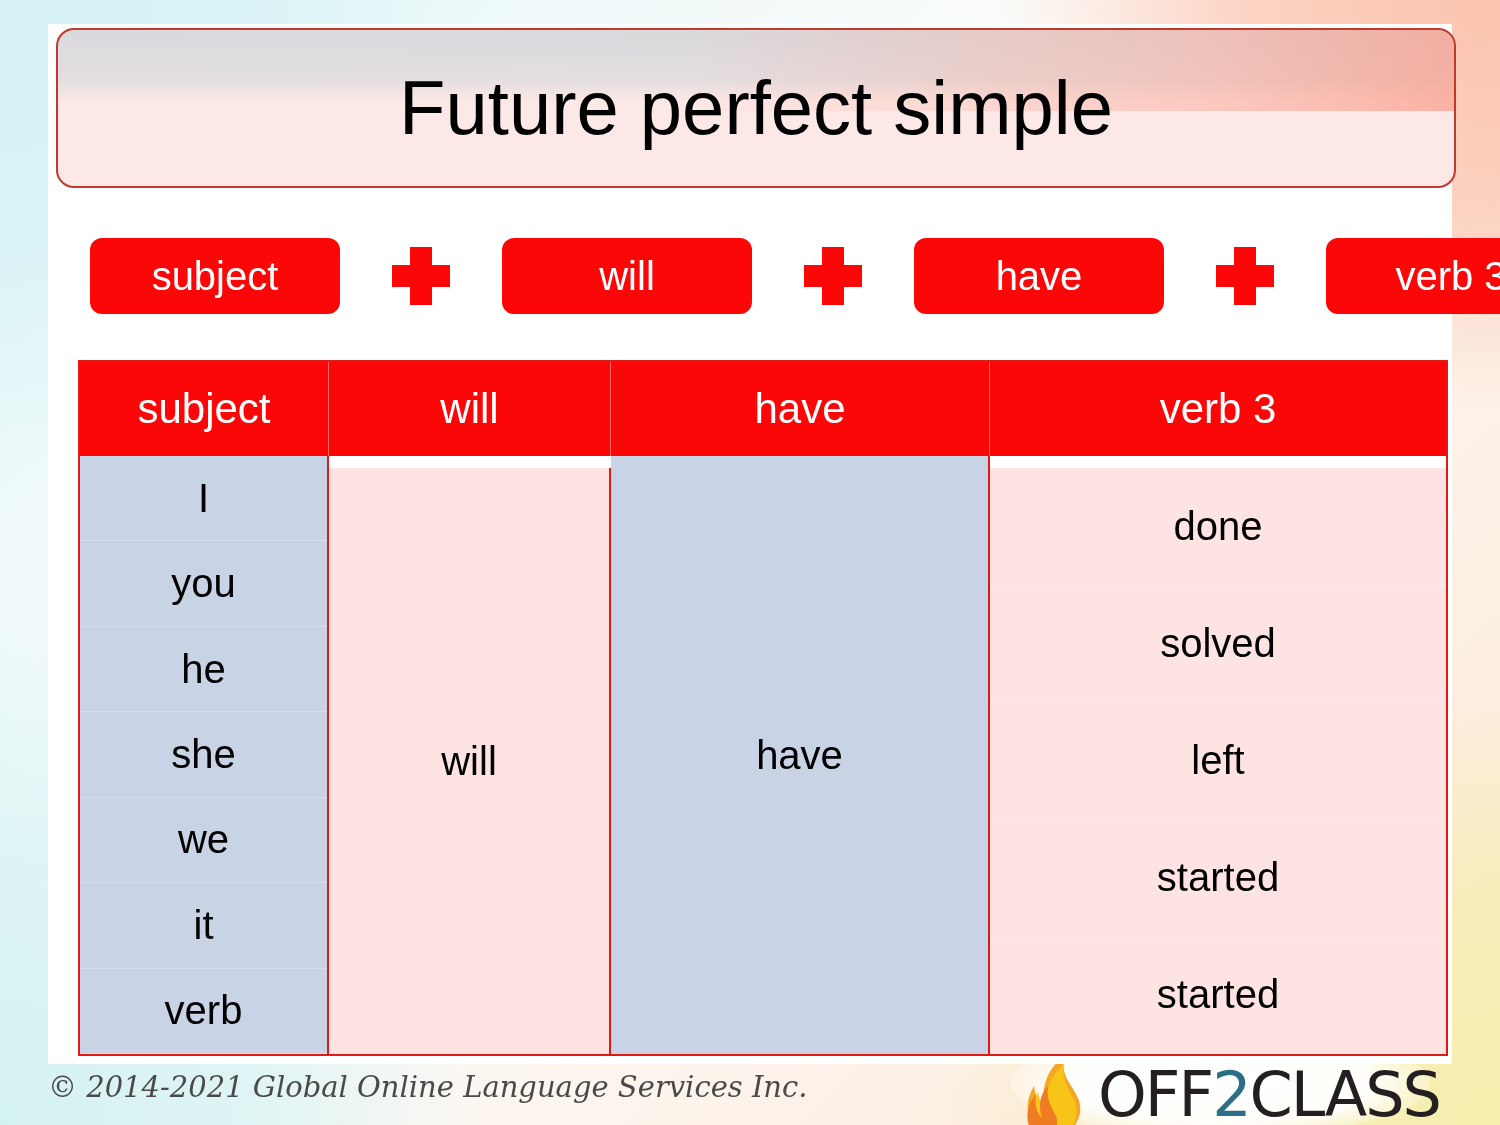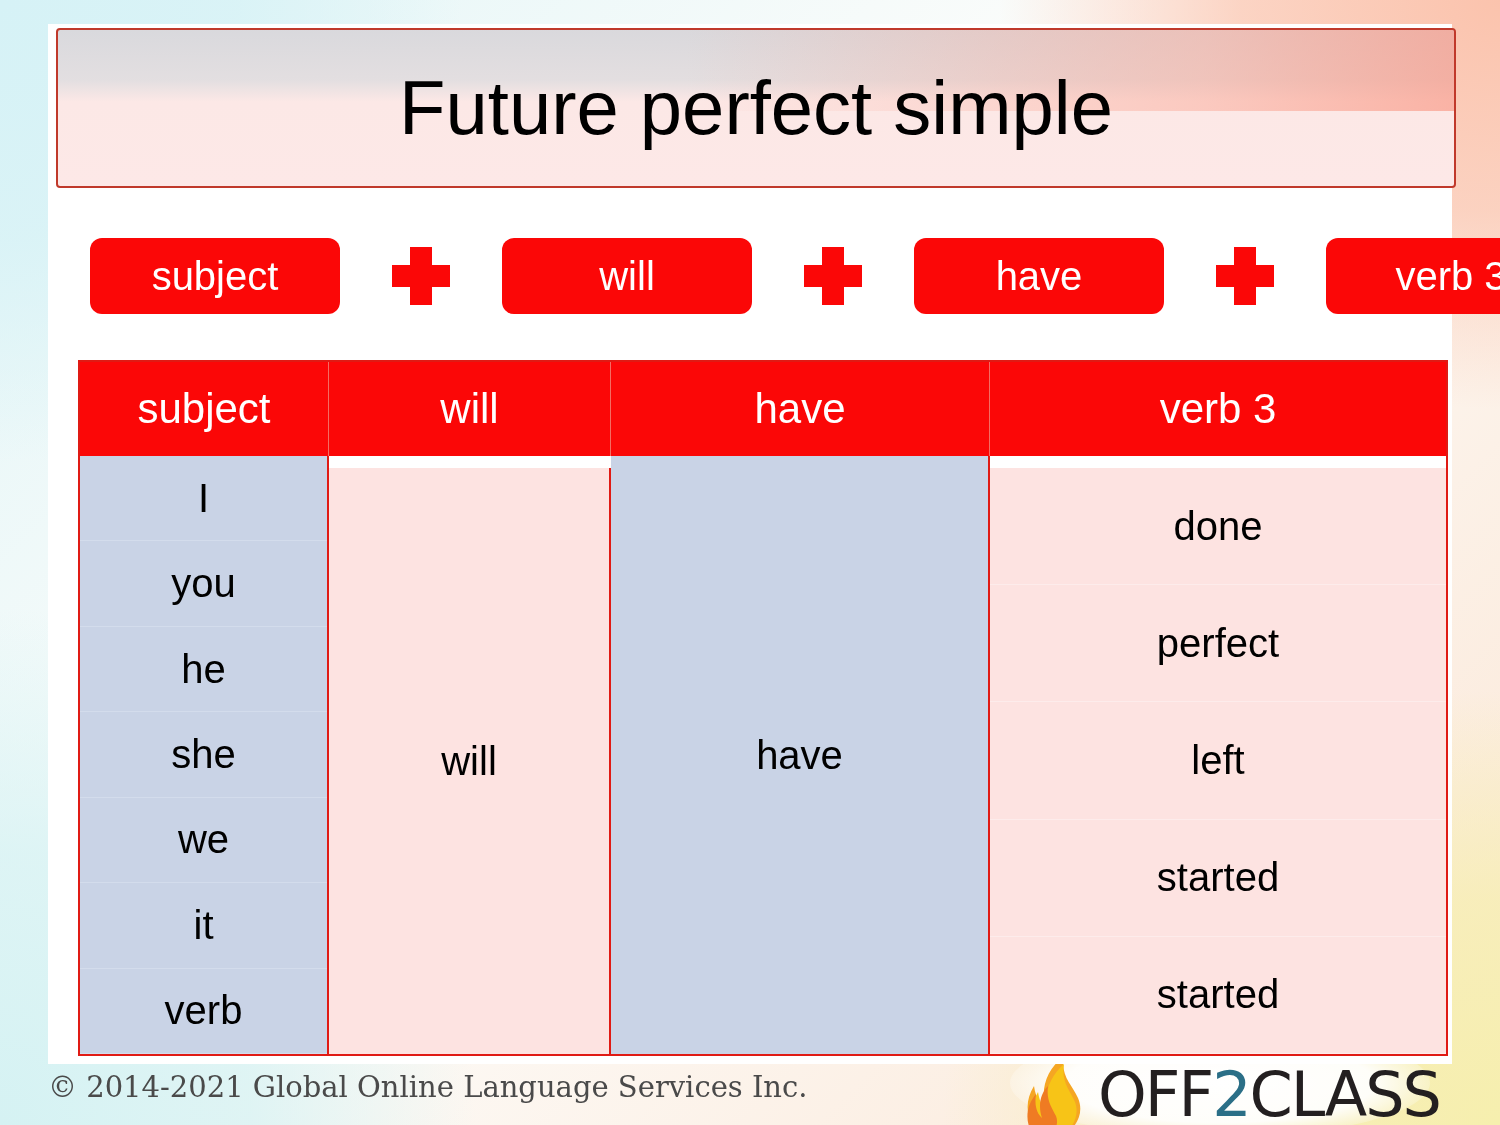--- a/index.html
+++ b/index.html
@@ -78,21 +78,21 @@
   }
 
   
   #title-plate {
     position: absolute;
     left: 56px;
     top: 28px;
     width: 1396px;
     height: 156px;
     border: 2px solid #c0392b;
-    border-radius: 4px;
+    border-radius: 18px;
     background:
       linear-gradient(180deg,
         rgba(216,216,220,0.95) 0%,
         rgba(226,222,224,0.95) 32%,
         rgba(252,232,230,1) 46%,
         rgba(253,232,231,1) 100%),
       linear-gradient(90deg,
         rgba(235,235,238,1) 0%,
         rgba(246,228,226,1) 40%,
         rgba(252,186,172,1) 78%,
@@ -238,20 +238,21 @@
   .c-will    { width: 282px; }
   .c-have    { width: 379px; }
   .c-verb3   { width: 456px; }
 
   
   #copyright {
     position: absolute;
     left: 48px;
     top: 1070px;
     font-family: "DejaVu Serif", serif;
+    font-style: italic;
     font-size: 29px;
     color: #4a4a4a;
     white-space: nowrap;
     z-index: 5;
   }
 </style>
 </head>
 <body>
 
 <div id="slide">
@@ -321,21 +322,21 @@
       <div class="col pink c-will">
         <div class="merged">will</div>
       </div>
 
       <div class="col blue c-have">
         <div class="merged">have</div>
       </div>
 
       <div class="col pink c-verb3">
         <div class="cell">done</div>
-        <div class="cell">perfect</div>
+        <div class="cell">solved</div>
         <div class="cell">left</div>
         <div class="cell">started</div>
         <div class="cell">started</div>
       </div>
 
     </div>
   </div>
 
   <div id="copyright">© 2014-2021 Global Online Language Services Inc.</div>
 

